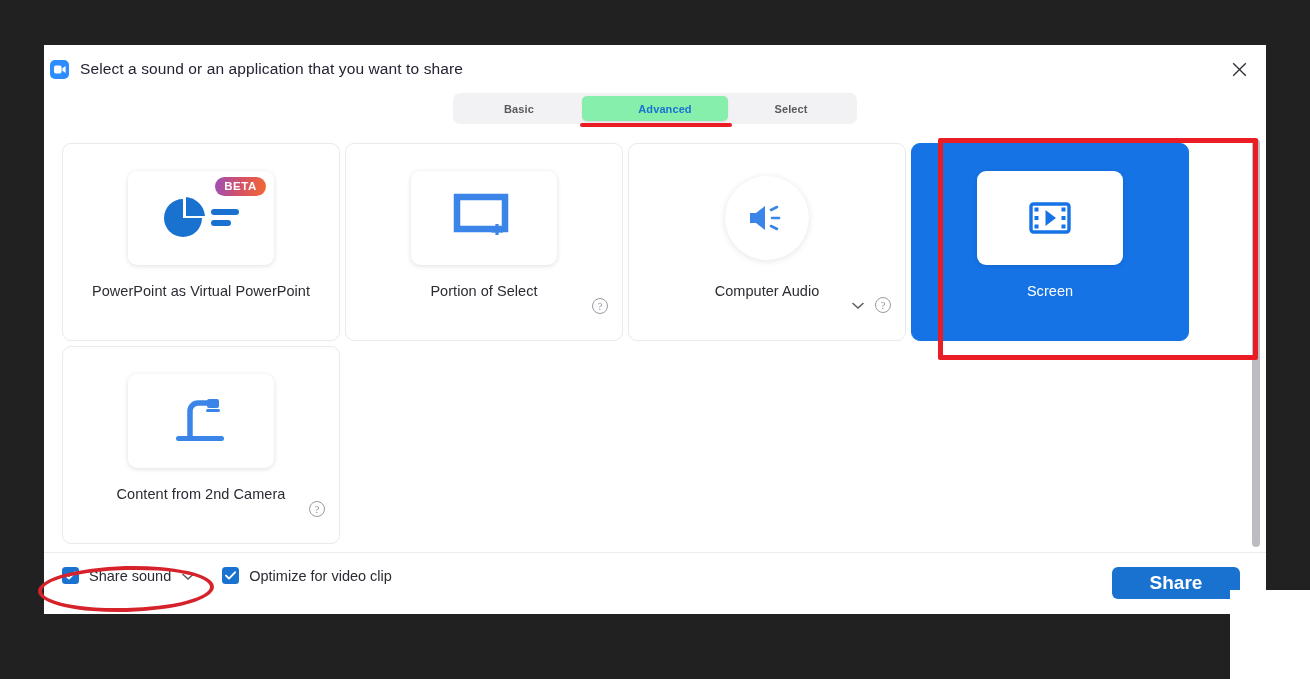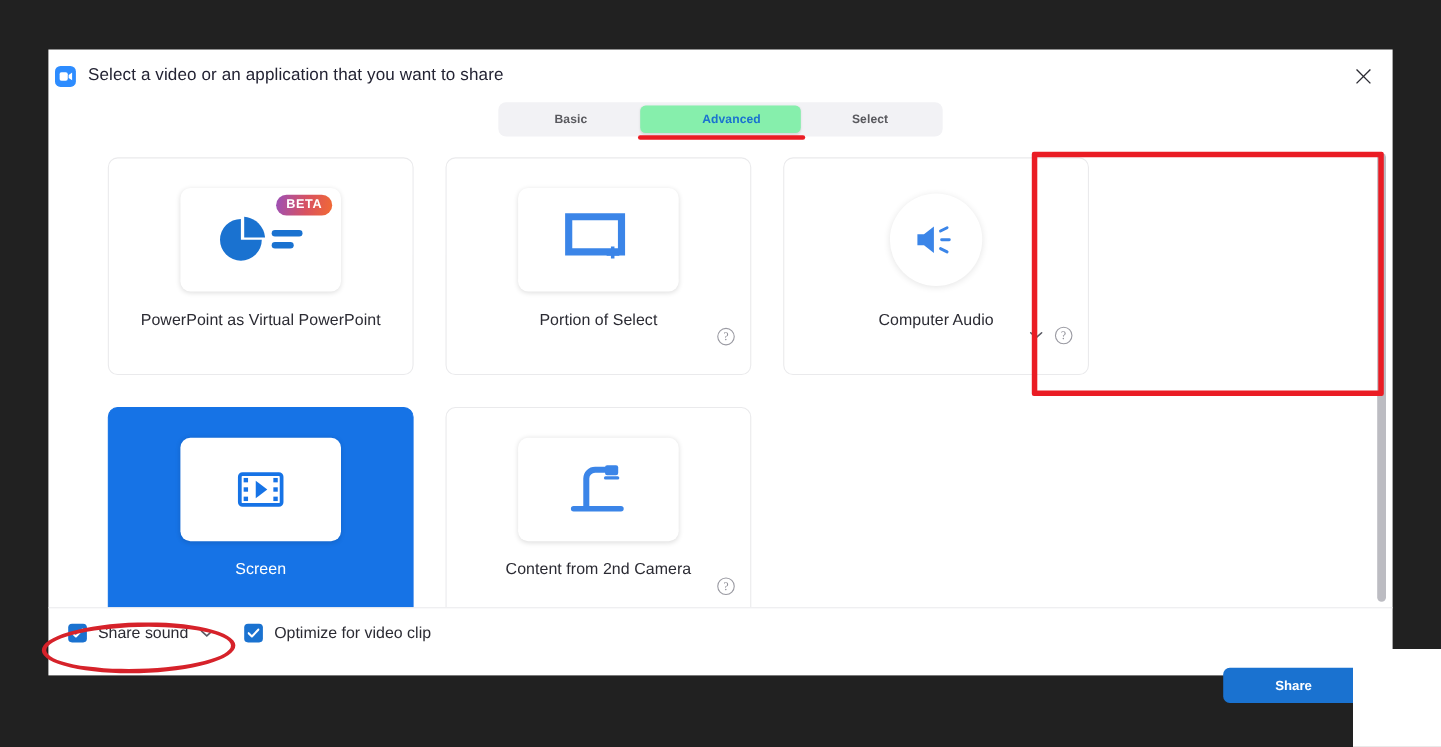--- a/index.html
+++ b/index.html
@@ -119,23 +119,22 @@
   
   .content {
     position: relative;
     flex: 1 1 auto;
     padding: 8px 0 0 0;
     overflow: hidden;
   }
   .grid {
     display: flex;
     flex-wrap: wrap;
-    gap: 29px;
+    gap: 5px;
     padding: 0 22px 0 18px;
-    margin-left: 36px;
   }
 
   .card {
     position: relative;
     width: 278px;
     height: 198px;
     background: #ffffff;
     border: 1px solid #eaeaec;
     border-radius: 9px;
     display: flex;
@@ -273,29 +272,28 @@
 
   .share-btn {
     position: absolute;
     right: 26px;
     top: 14px;
     width: 128px;
     height: 32px;
     background: #1a72d0;
     border-radius: 6px;
     color: #ffffff;
-    font-size: 12px;
+    font-size: 19px;
     font-weight: bold;
     display: flex;
     align-items: center;
     justify-content: center;
     cursor: pointer;
     border: none;
     font-family: "Liberation Sans", sans-serif;
-    margin-top: 40px;
   }
 
   
   .anno-rect {
     position: absolute;
     left: 938px;
     top: 138px;
     width: 320px;
     height: 222px;
     border: 5px solid #ea1c24;
@@ -334,21 +332,21 @@
 
   <div class="dialog">
 
     <div class="titlebar">
       <span class="zoom-logo">
         <svg width="12" height="9" viewBox="0 0 12 9">
           <rect x="0" y="0.6" width="7.6" height="7.8" rx="1.9" fill="#ffffff"></rect>
           <path d="M8.4 3.2 L11.6 1.0 L11.6 8.0 L8.4 5.8 Z" fill="#ffffff"></path>
         </svg>
       </span>
-      <span class="title-text">Select a video or an application that you want to share</span>
+      <span class="title-text">Select a sound or an application that you want to share</span>
       <span class="close-btn">
         <svg width="15" height="15" viewBox="0 0 15 15">
           <line x1="1.2" y1="1.2" x2="13.8" y2="13.8" stroke="#2b2b33" stroke-width="1.25"></line>
           <line x1="13.8" y1="1.2" x2="1.2" y2="13.8" stroke="#2b2b33" stroke-width="1.25"></line>
         </svg>
       </span>
     </div>
 
     <div class="tabs-wrap">
       <div class="tabs">

